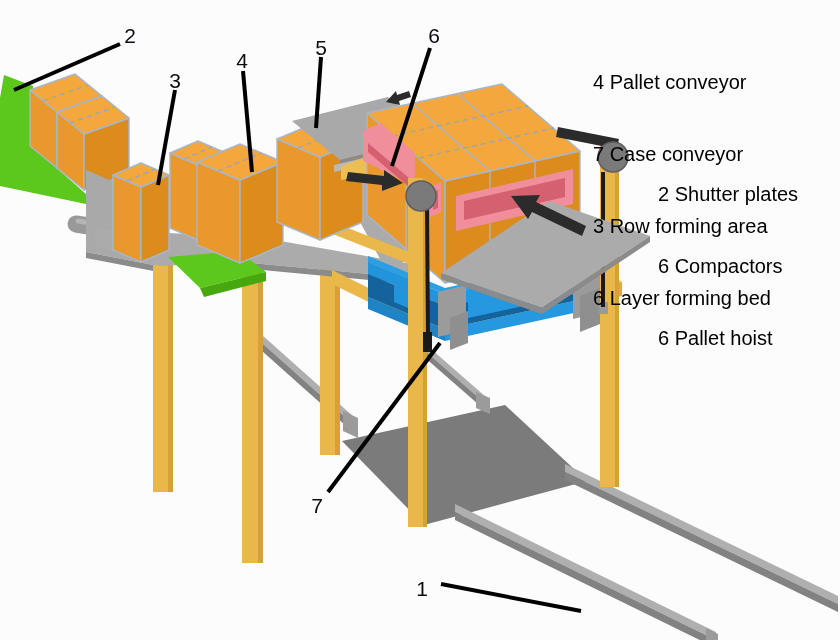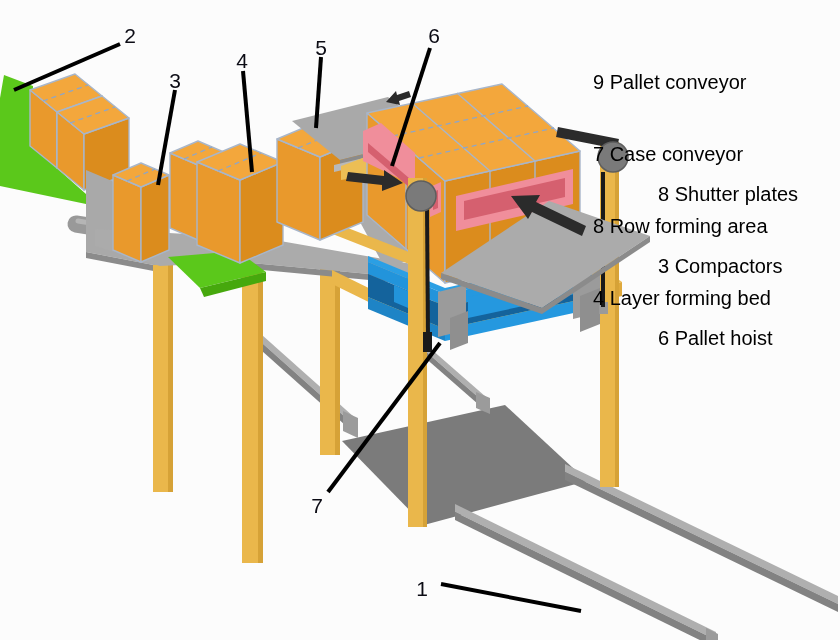--- a/index.html
+++ b/index.html
@@ -210,24 +210,24 @@
     <text class="callout" x="130" y="43">2</text>
     <text class="callout" x="175" y="88">3</text>
     <text class="callout" x="242" y="68">4</text>
     <text class="callout" x="321" y="55">5</text>
     <text class="callout" x="434" y="43">6</text>
     <text class="callout" x="317" y="513">7</text>
   </g>
 </svg>
 
 <div class="legend legend-1">
-  <div>9 Pallet conveyor</div>
+  <div>4 Pallet conveyor</div>
   <div>7 Case conveyor</div>
-  <div>8 Row forming area</div>
-  <div>4 Layer forming bed</div>
+  <div>3 Row forming area</div>
+  <div>6 Layer forming bed</div>
 </div>
 <div class="legend legend-2">
-  <div>8 Shutter plates</div>
-  <div>3 Compactors</div>
+  <div>2 Shutter plates</div>
+  <div>6 Compactors</div>
   <div>6 Pallet hoist</div>
 </div>
 
 </div>
 
 </body></html>

